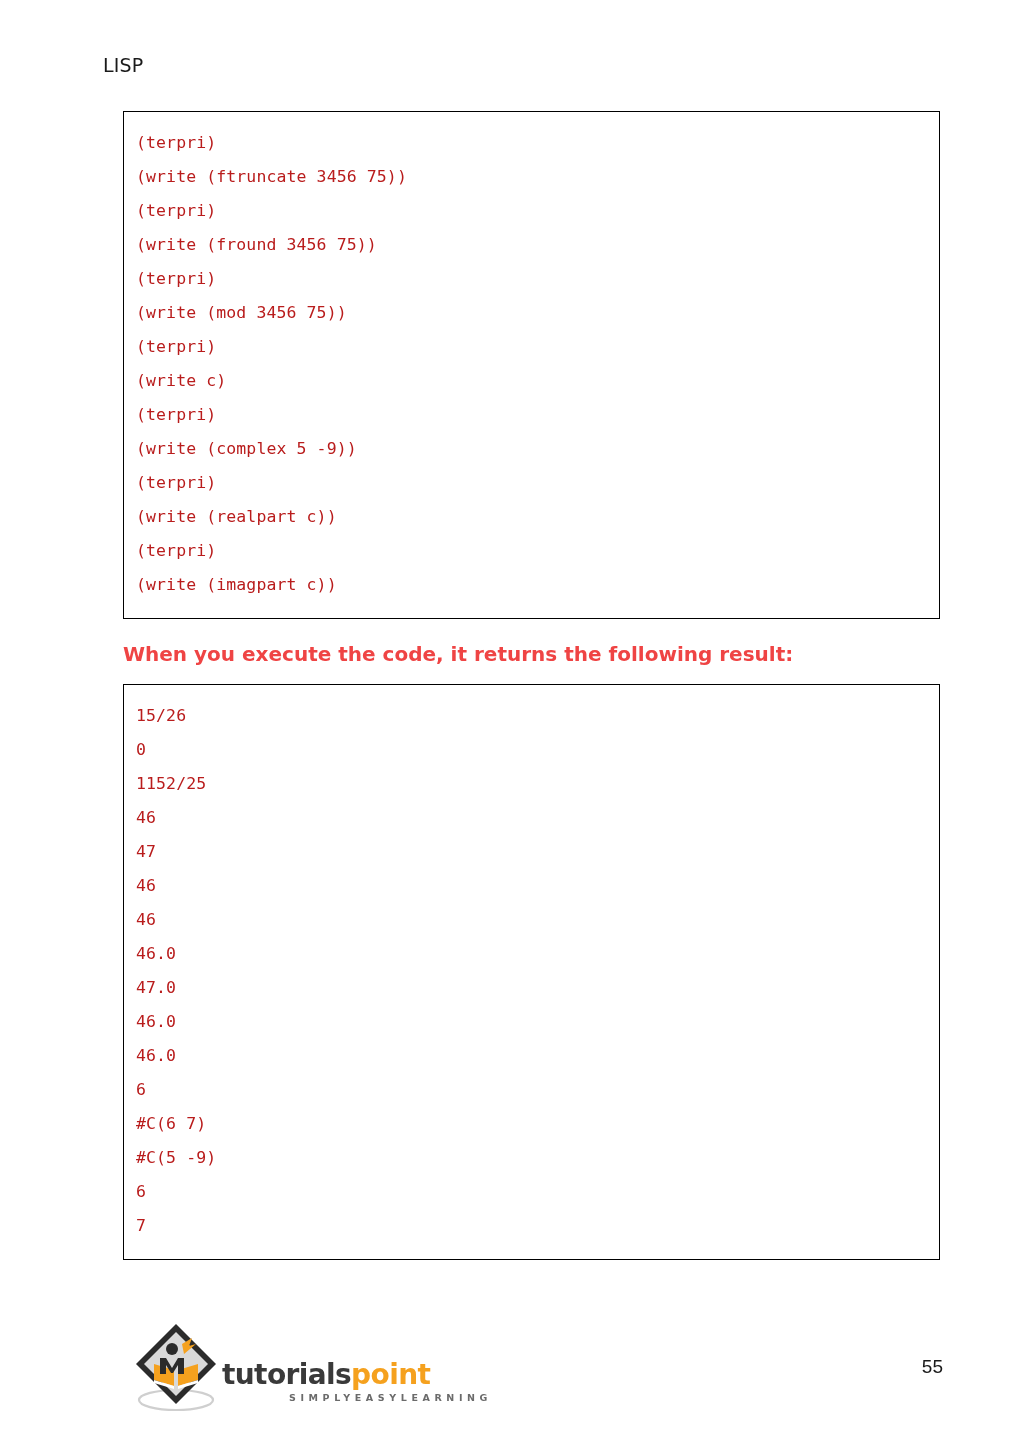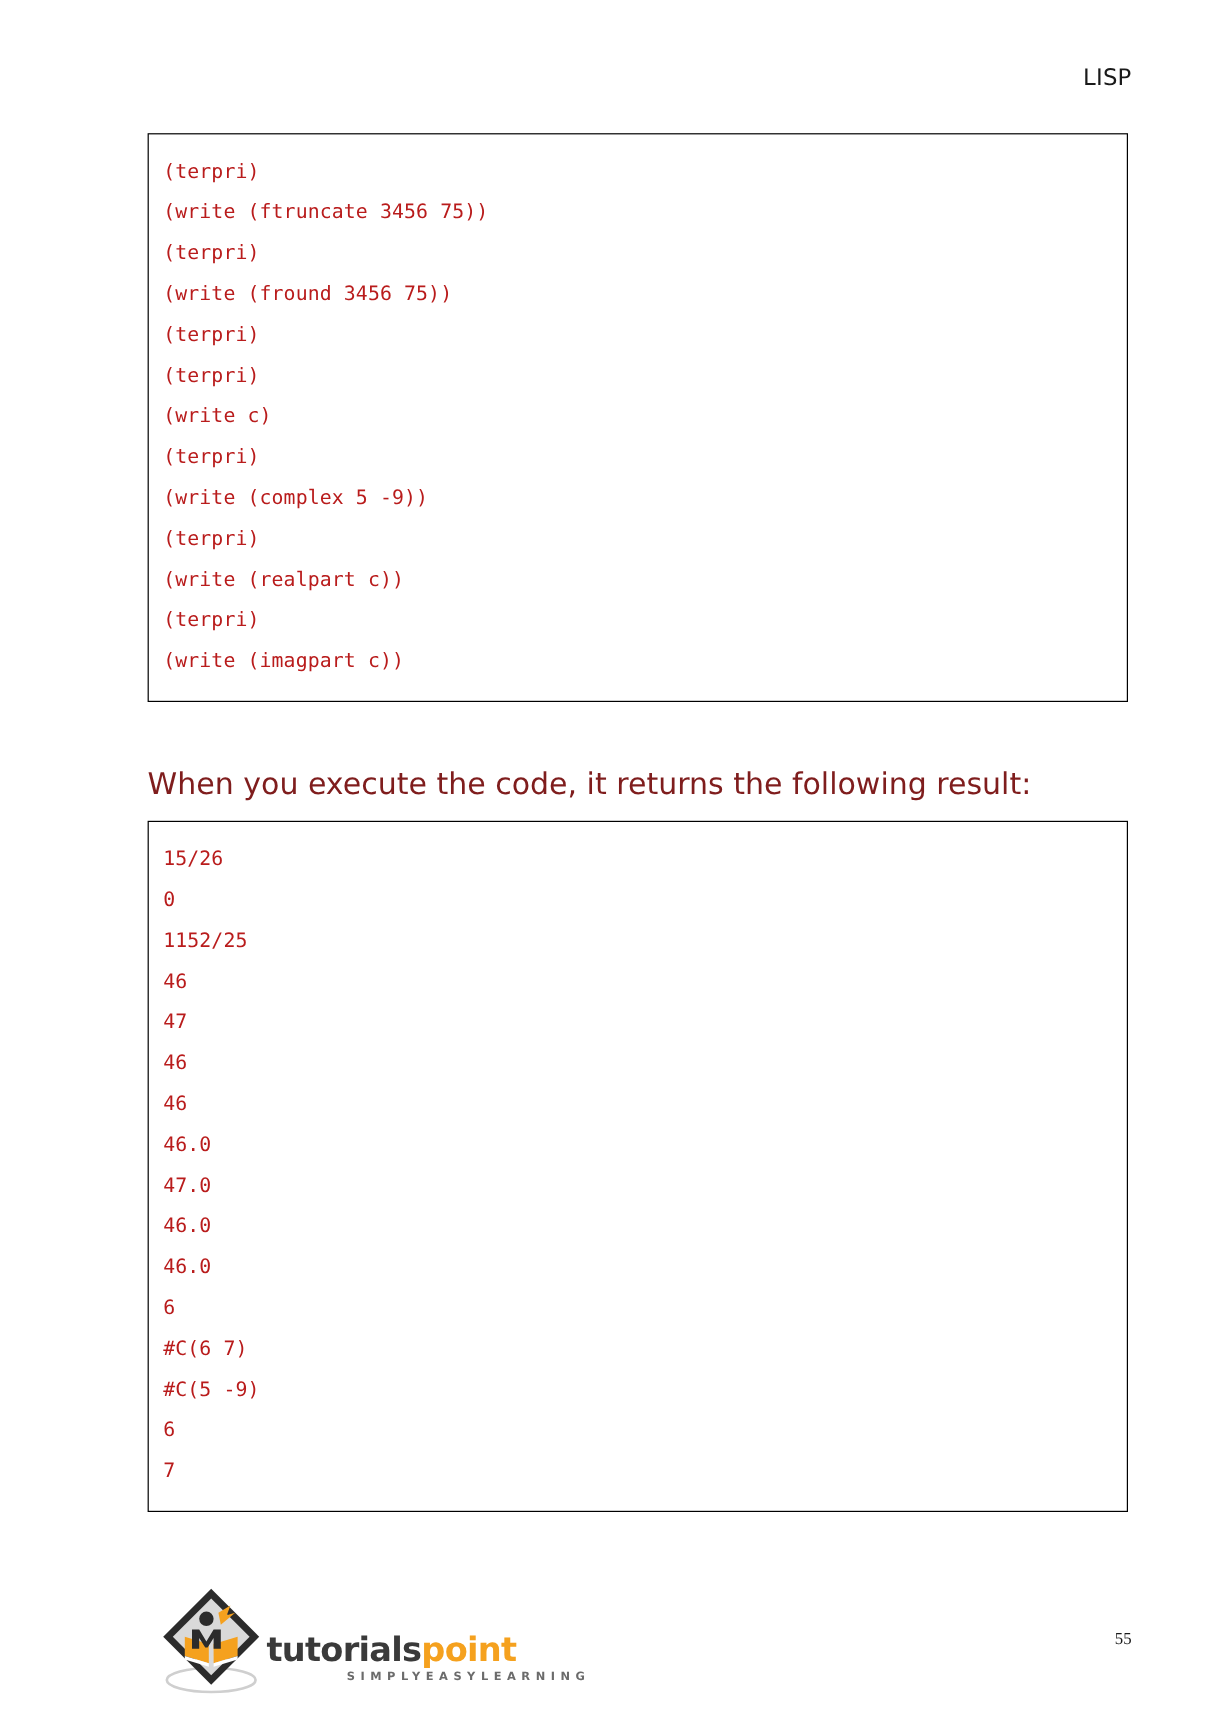--- a/index.html
+++ b/index.html
@@ -15,21 +15,21 @@
     color: #000000;
     overflow: hidden;
   }
 
   
   .page-header {
     position: absolute;
     top: 54px;
     right: 0;
     width: 916px;
-    text-align: right;
+    text-align: left;
     padding-right: 76px;
     box-sizing: border-box;
   }
   .page-header .header-title {
     font-family: "DejaVu Sans", sans-serif;
     font-size: 19px;
     line-height: 22px;
     color: #1a1a1a;
     letter-spacing: 0.2px;
   }
@@ -57,23 +57,24 @@
     letter-spacing: 0.1px;
   }
 
   
   .body-paragraph {
     position: absolute;
     left: 123px;
     top: 641px;
     width: 820px;
     font-family: "DejaVu Sans", sans-serif;
-    font-size: 25px;
+    font-size: 20px;
     line-height: 26px;
-    color: #7f1d1d;
+    color: #ef4444;
+    font-weight: bold;
   }
 
   
   .page-footer {
     position: absolute;
     left: 0;
     top: 1318px;
     width: 1019px;
     height: 110px;
   }
@@ -118,39 +119,40 @@
     line-height: 14px;
     white-space: nowrap;
     margin-top: 1px;
     text-align: right;
   }
 
   .page-number {
     position: absolute;
     right: 76px;
     top: 38px;
-    font-family: Liberation Serif, serif;
-    font-size: 14px;
+    font-family: Liberation Sans, sans-serif;
+    font-size: 19px;
     line-height: 22px;
     color: #1a1a1a;
   }
 </style>
 </head>
 <body>
 
 <div class="page-header">
   <span class="header-title">LISP</span>
 </div>
 
 <div class="code-box" id="code-block-source">
     <div class="code-line">(terpri)</div>
     <div class="code-line">(write (ftruncate 3456 75))</div>
     <div class="code-line">(terpri)</div>
     <div class="code-line">(write (fround 3456 75))</div>
     <div class="code-line">(terpri)</div>
+    <div class="code-line">(write (mod 3456 75))</div>
     <div class="code-line">(terpri)</div>
     <div class="code-line">(write c)</div>
     <div class="code-line">(terpri)</div>
     <div class="code-line">(write (complex 5 -9))</div>
     <div class="code-line">(terpri)</div>
     <div class="code-line">(write (realpart c))</div>
     <div class="code-line">(terpri)</div>
     <div class="code-line">(write (imagpart c))</div>
   </div>
 

